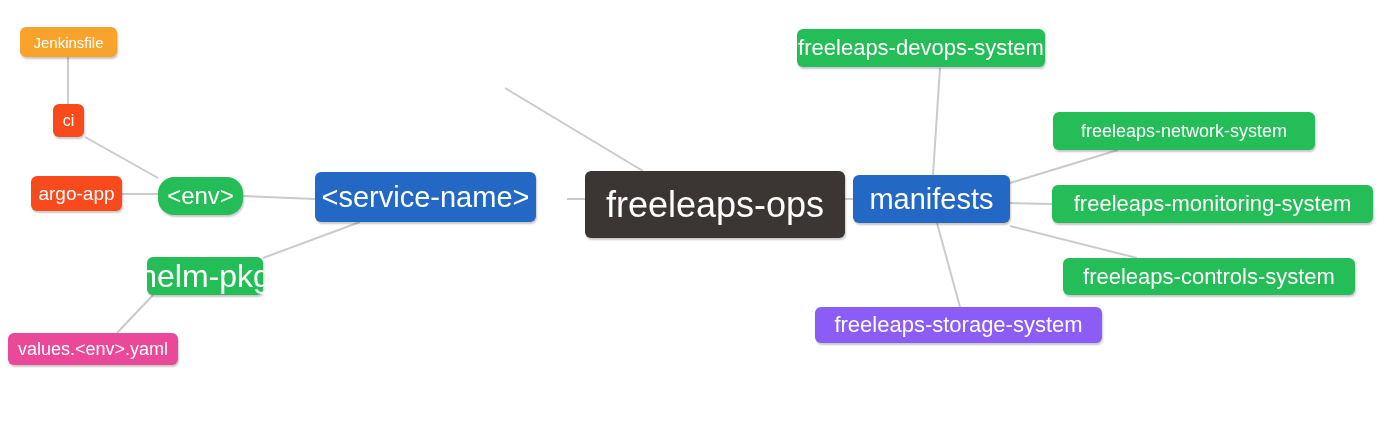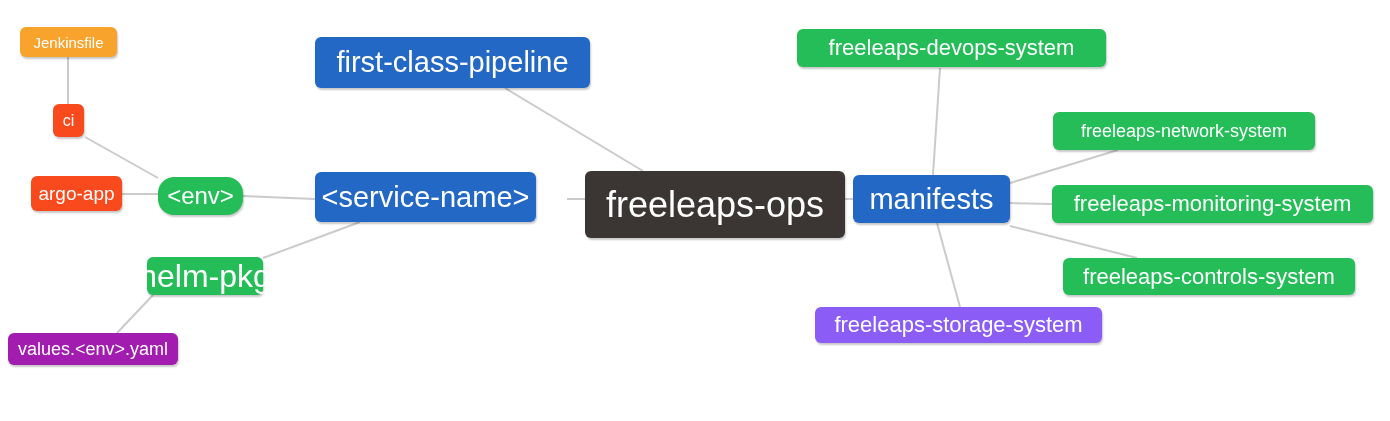--- a/index.html
+++ b/index.html
@@ -52,27 +52,26 @@
       <line x1="643" y1="171" x2="505" y2="88" stroke="#CBCBCB" stroke-width="2"></line>
       <line x1="845" y1="199" x2="853" y2="199" stroke="#CBCBCB" stroke-width="2"></line>
       <line x1="933" y1="175" x2="940" y2="68" stroke="#CBCBCB" stroke-width="2"></line>
       <line x1="1010" y1="183" x2="1118" y2="150" stroke="#CBCBCB" stroke-width="2"></line>
       <line x1="1010" y1="203" x2="1052" y2="204" stroke="#CBCBCB" stroke-width="2"></line>
       <line x1="1010" y1="226" x2="1137" y2="258" stroke="#CBCBCB" stroke-width="2"></line>
       <line x1="937" y1="223" x2="960" y2="307" stroke="#CBCBCB" stroke-width="2"></line>
     </svg>
 
 <div class="node" style="left: 585px; top: 171px; width: 260px; height: 67px; font-size: 36px; background: rgb(59, 53, 51); color: rgb(255, 255, 255);">freeleaps-ops</div>
-    <div class="node" style="left: 315px; top: 37px; width: 275px; height: 51px; font-size: 29px; background: rgb(35, 104, 196); color: rgb(255, 255, 255);">first-class-pipeline</div>
     <div class="node" style="left: 315px; top: 172px; width: 221px; height: 50px; font-size: 29px; background: rgb(35, 104, 196); color: rgb(255, 255, 255);">&lt;service-name&gt;</div>
     <div class="node" style="left: 853px; top: 175px; width: 157px; height: 48px; font-size: 29px; background: rgb(35, 104, 196); color: rgb(255, 255, 255); text-align: right;">manifests</div>
     <div class="node" style="left: 158px; top: 177px; width: 85px; height: 38px; font-size: 24px; background: rgb(36, 189, 88); color: rgb(255, 255, 255); border-radius: 16px;">&lt;env&gt;</div>
     <div class="node" style="left: 147px; top: 257px; width: 116px; height: 38px; font-size: 32px; background: rgb(36, 189, 88); color: rgb(255, 255, 255);">helm-pkg</div>
     <div class="node" style="left: 53px; top: 104px; width: 31px; height: 33px; font-size: 16px; background: rgb(249, 74, 29); color: rgb(255, 255, 255);">ci</div>
     <div class="node" style="left: 31px; top: 176px; width: 91px; height: 35px; font-size: 19px; background: rgb(249, 74, 29); color: rgb(255, 255, 255);">argo-app</div>
-    <div class="node" style="left: 8px; top: 333px; width: 170px; height: 32px; font-size: 18px; background: #a21caf; color: rgb(255, 255, 255);">values.&lt;env&gt;.yaml</div>
+    <div class="node" style="left: 8px; top: 333px; width: 170px; height: 32px; font-size: 18px; background: #ec4899; color: rgb(255, 255, 255);">values.&lt;env&gt;.yaml</div>
     <div class="node" style="left: 20px; top: 27px; width: 97px; height: 30px; font-size: 15px; background: rgb(248, 164, 44); color: rgb(255, 255, 255);">Jenkinsfile</div>
-    <div class="node" style="left: 797px; top: 29px; width: 309px; height: 38px; font-size: 22px; background: rgb(36, 189, 88); color: rgb(255, 255, 255);">freeleaps-devops-system</div>
+    <div class="node" style="left: 797px; top: 29px; width: 248px; height: 38px; font-size: 22px; background: rgb(36, 189, 88); color: rgb(255, 255, 255);">freeleaps-devops-system</div>
     <div class="node" style="left: 1053px; top: 112px; width: 262px; height: 38px; font-size: 18px; background: rgb(36, 189, 88); color: rgb(255, 255, 255);">freeleaps-network-system</div>
     <div class="node" style="left: 1052px; top: 185px; width: 321px; height: 38px; font-size: 22px; background: rgb(36, 189, 88); color: rgb(255, 255, 255);">freeleaps-monitoring-system</div>
     <div class="node" style="left: 1063px; top: 258px; width: 292px; height: 37px; font-size: 22px; background: rgb(36, 189, 88); color: rgb(255, 255, 255);">freeleaps-controls-system</div>
     <div class="node" style="left: 815px; top: 307px; width: 287px; height: 36px; font-size: 22px; background: #8b5cf6; color: rgb(255, 255, 255);">freeleaps-storage-system</div>
   </div>
 
 </body></html>

